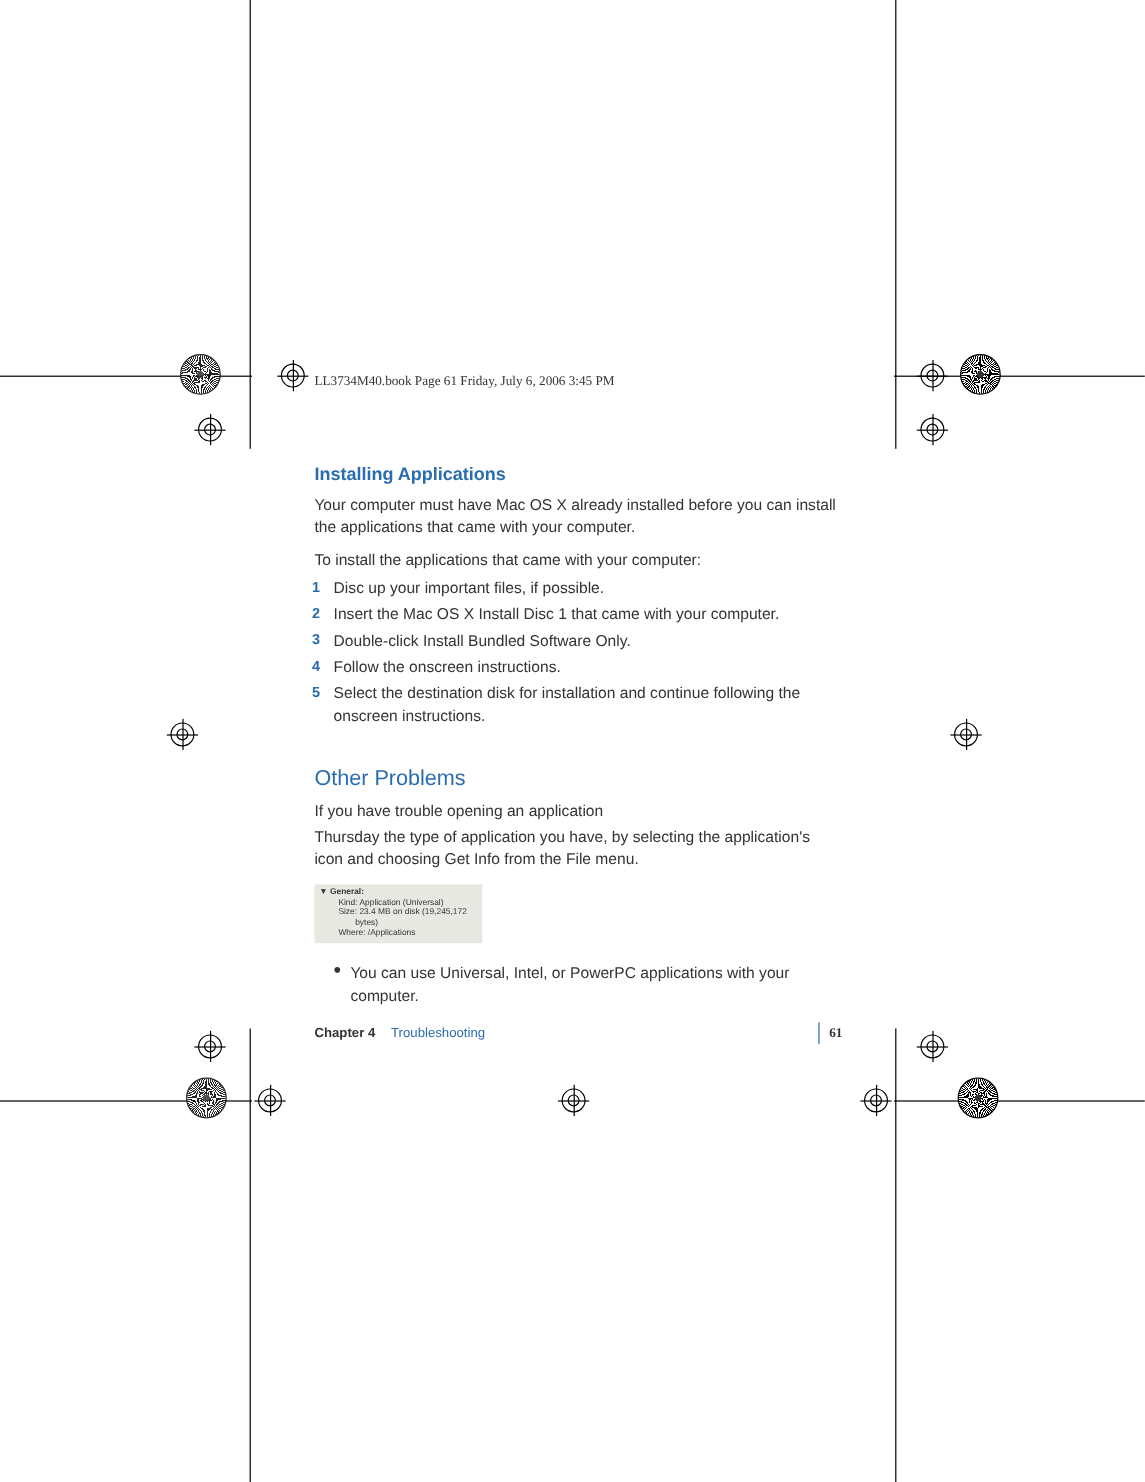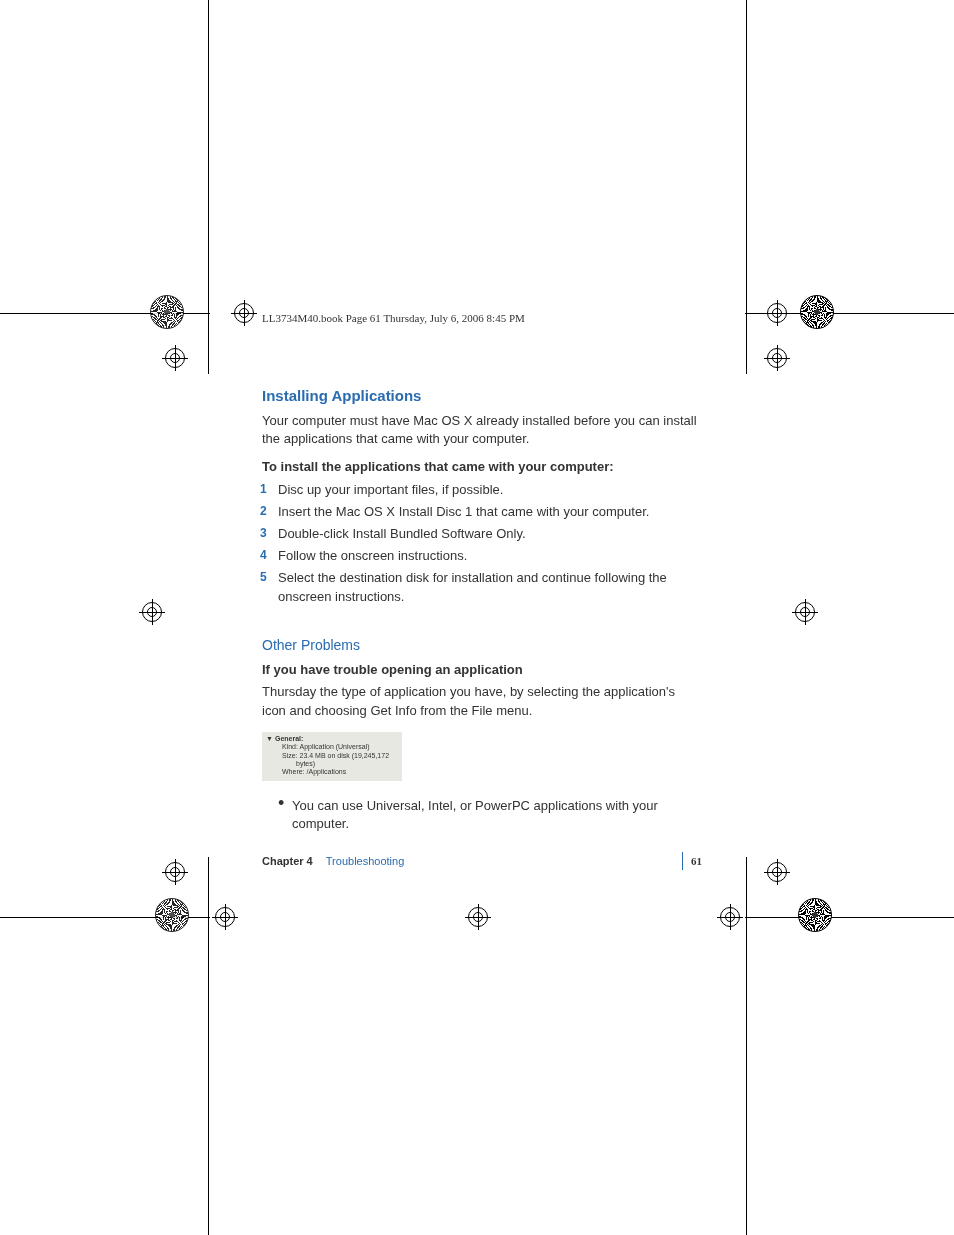--- a/index.html
+++ b/index.html
@@ -51,26 +51,26 @@
     color: #333;
   }
   .h2 {
     color: #2a6cb0;
     font-size: 15px;
     font-weight: 600;
     margin-bottom: 6px;
   }
   .h1 {
     color: #2a6cb0;
-    font-size: 14px;
+    font-size: 18px;
     font-weight: 400;
     margin-top: 30px;
     margin-bottom: 6px;
   }
-  .bold { font-weight: 700; margin-top: 10px; margin-bottom:4px;}
+  .bold { font-weight: 400; margin-top: 10px; margin-bottom:4px;}
   .p { margin-bottom: 8px; }
   ol.numlist { list-style: none; padding: 0; margin:0;}
   ol.numlist li { position: relative; padding-left: 16px; margin-bottom: 4px; }
   ol.numlist li .num {
     position: absolute; left: -2px; top: 0;
     color: #2a6cb0; font-weight: 600; font-size: 12px;
   }
   .info-box {
     background: #e8e8e3;
     width: 140px;
@@ -156,21 +156,21 @@
   </div>
 <div class="reg-mark" style="left:468px; top:907px;">
     <div class="reg-inner"></div>
   </div>
 
 <div class="star-mark color1" style="left:150px; top:295px;"></div>
 <div class="star-mark" style="left:800px; top:295px;"></div>
 <div class="star-mark color2" style="left:155px; top:898px;"></div>
 <div class="star-mark" style="left:798px; top:898px;"></div>
 
-<div class="header-line">LL3734M40.book  Page 61  Thursday, July 6, 2006  8:45 PM</div>
+<div class="header-line">LL3734M40.book  Page 61  Friday, July 6, 2006  3:45 PM</div>
 
 <div class="content">
   <div class="h2">Installing Applications</div>
   <div class="p">Your computer must have Mac OS X already installed before you can install the applications that came with your computer.</div>
   <div class="bold">To install the applications that came with your computer:</div>
   <ol class="numlist">
     <li><span class="num">1</span><span>Disc up your important files, if possible.</span></li>
     <li><span class="num">2</span><span>Insert the Mac OS X Install Disc 1 that came with your computer.</span></li>
     <li><span class="num">3</span><span>Double-click Install Bundled Software Only.</span></li>
     <li><span class="num">4</span><span>Follow the onscreen instructions.</span></li>

